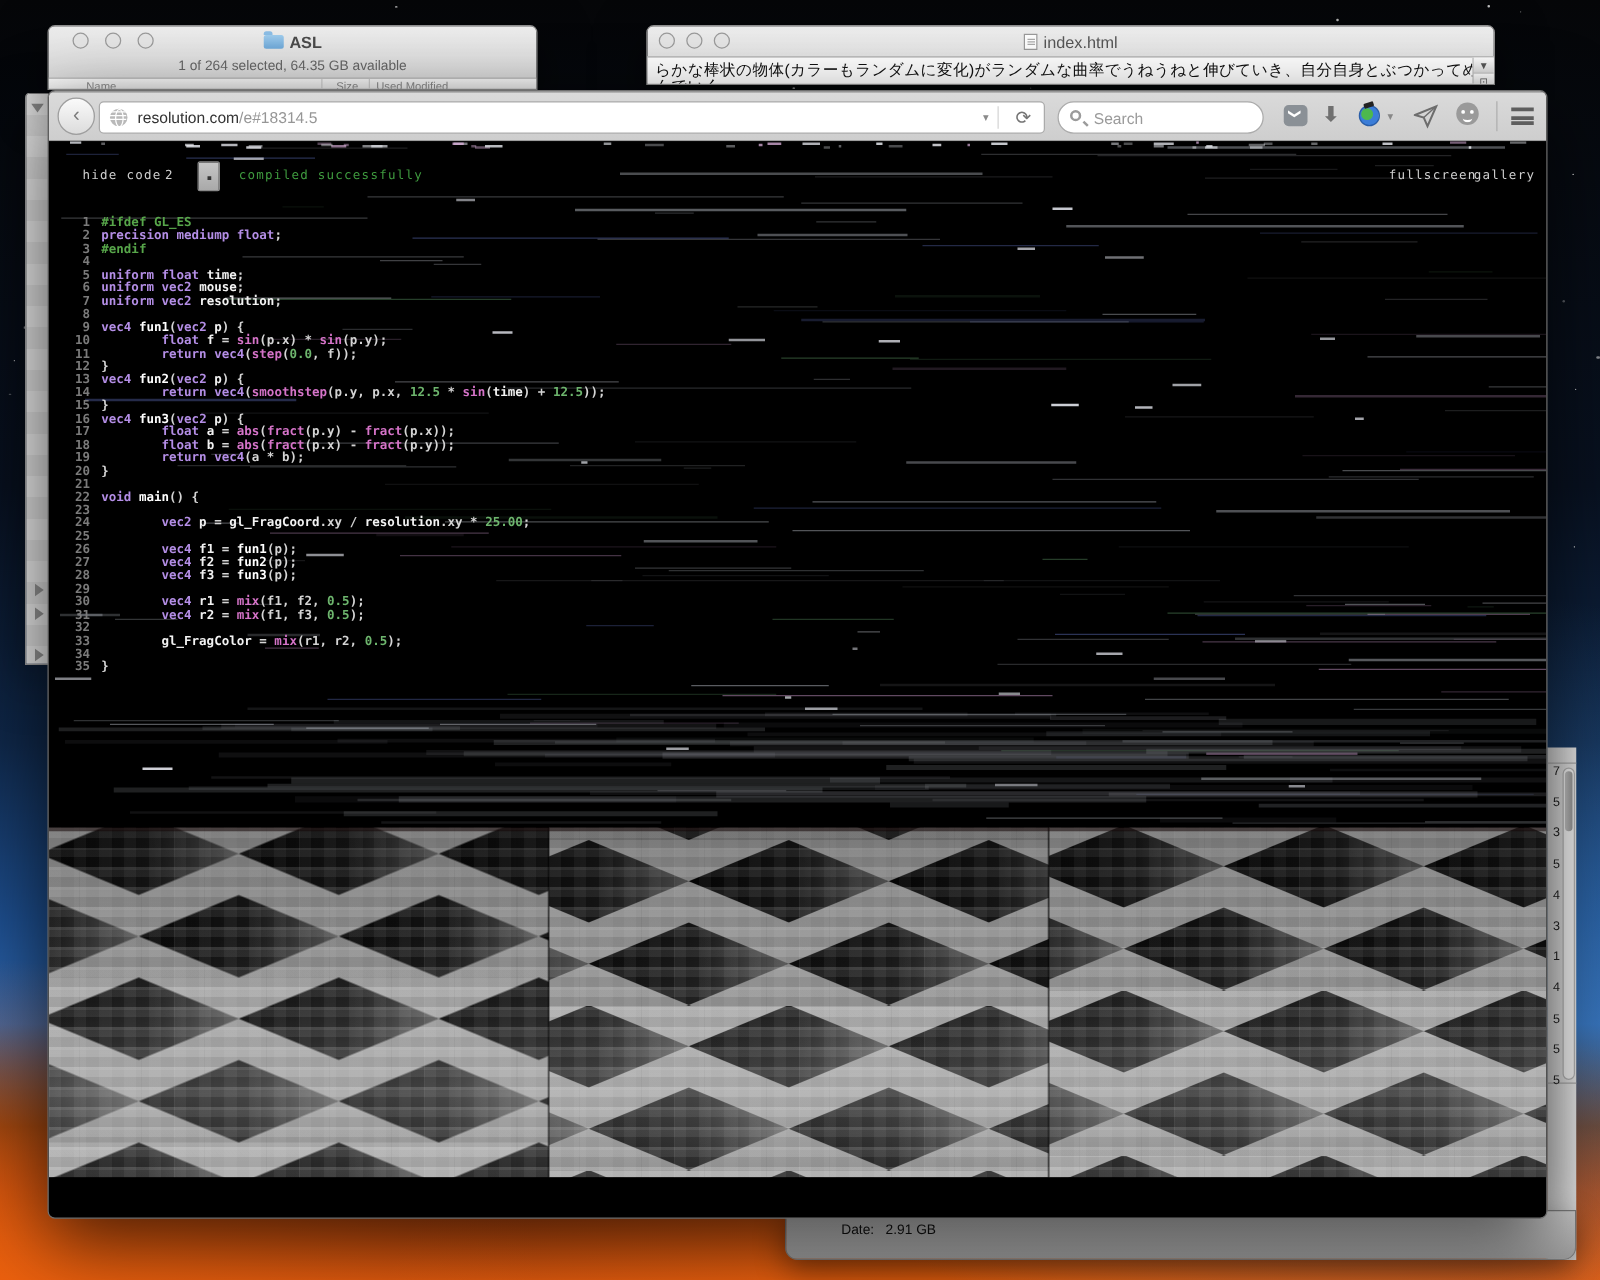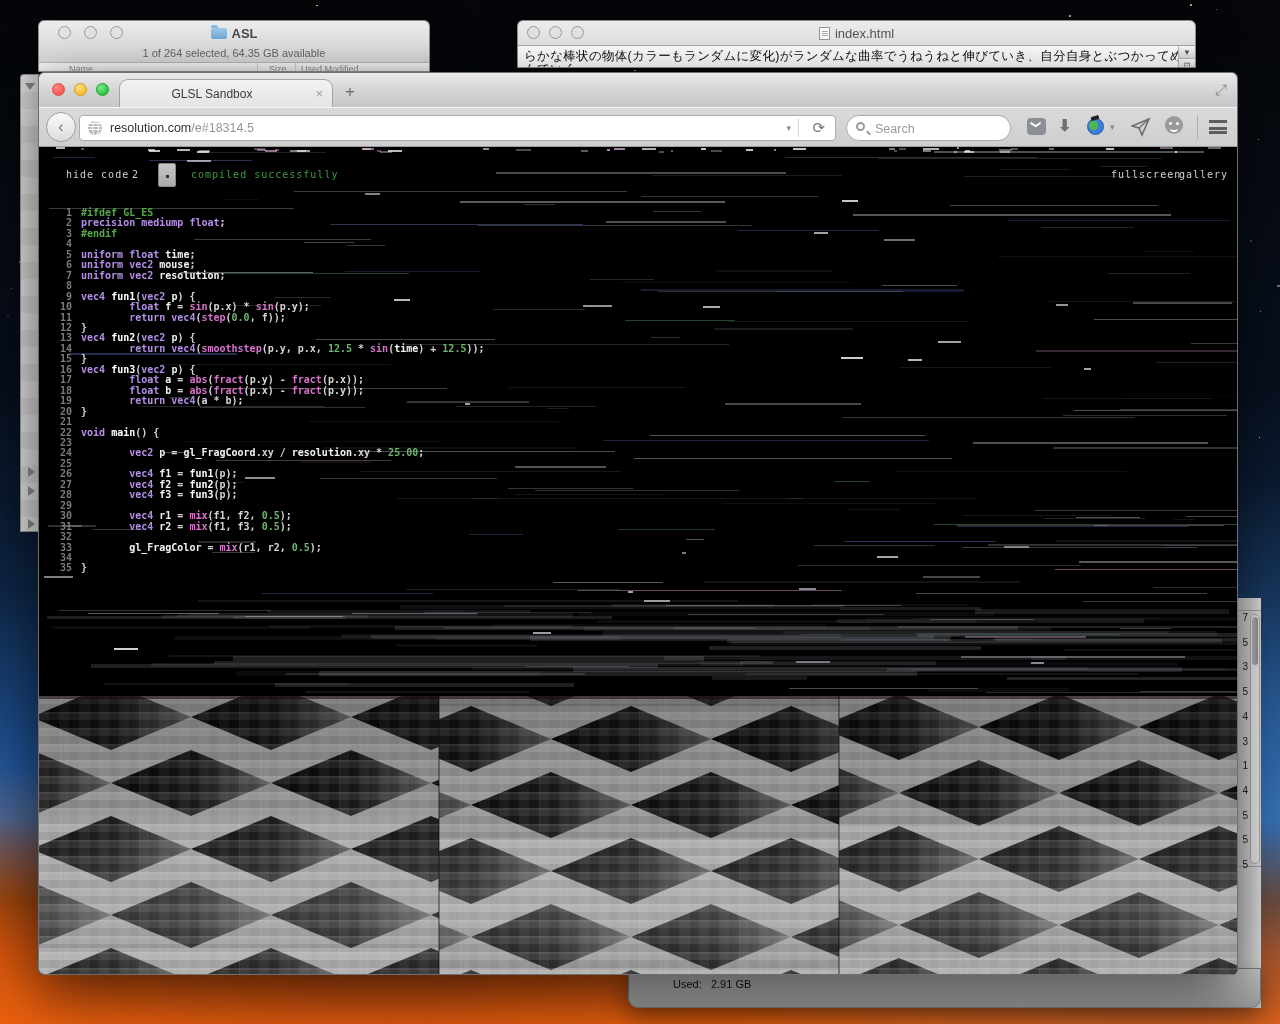--- a/index.html
+++ b/index.html
@@ -381,36 +381,25 @@
         <div class="num" style="top: 222.3px;">5</div>
         <div class="num" style="top: 247px;">5</div>
       </div>
     <div class="track">
       <div class="thumb"></div>
     </div>
   </div>
 
   <div class="win" id="bg-bar">
     <div class="used">
-      <span>Used:</span>&nbsp;&nbsp;&nbsp;<span>2.91 GB</span>
+      <span>Date:</span>&nbsp;&nbsp;&nbsp;<span>2.91 GB</span>
     </div>
   </div>
 
   <div class="win" id="ff">
-    <div id="ff-titlebar">
-      <div class="tl red"></div>
-      <div class="tl yellow"></div>
-      <div class="tl green"></div>
-      <div id="tab">
-        <div class="tab-title">GLSL Sandbox</div>
-        <div class="tab-close">×</div>
-      </div>
-      <div id="newtab">+</div>
-      <div id="expand">⤢</div>
-    </div>
     <div id="ff-nav">
       <div id="back-btn">‹</div>
       <div id="urlbar">
         <div class="globe"></div>
         <div class="urltext"><span>resolution.com</span><span class="urlpath">/e#18314.5</span></div>
         <div class="url-drop">▾</div>
         <div class="url-sep"></div>
         <div class="reload">⟳</div>
       </div>
       <div id="searchbox">

